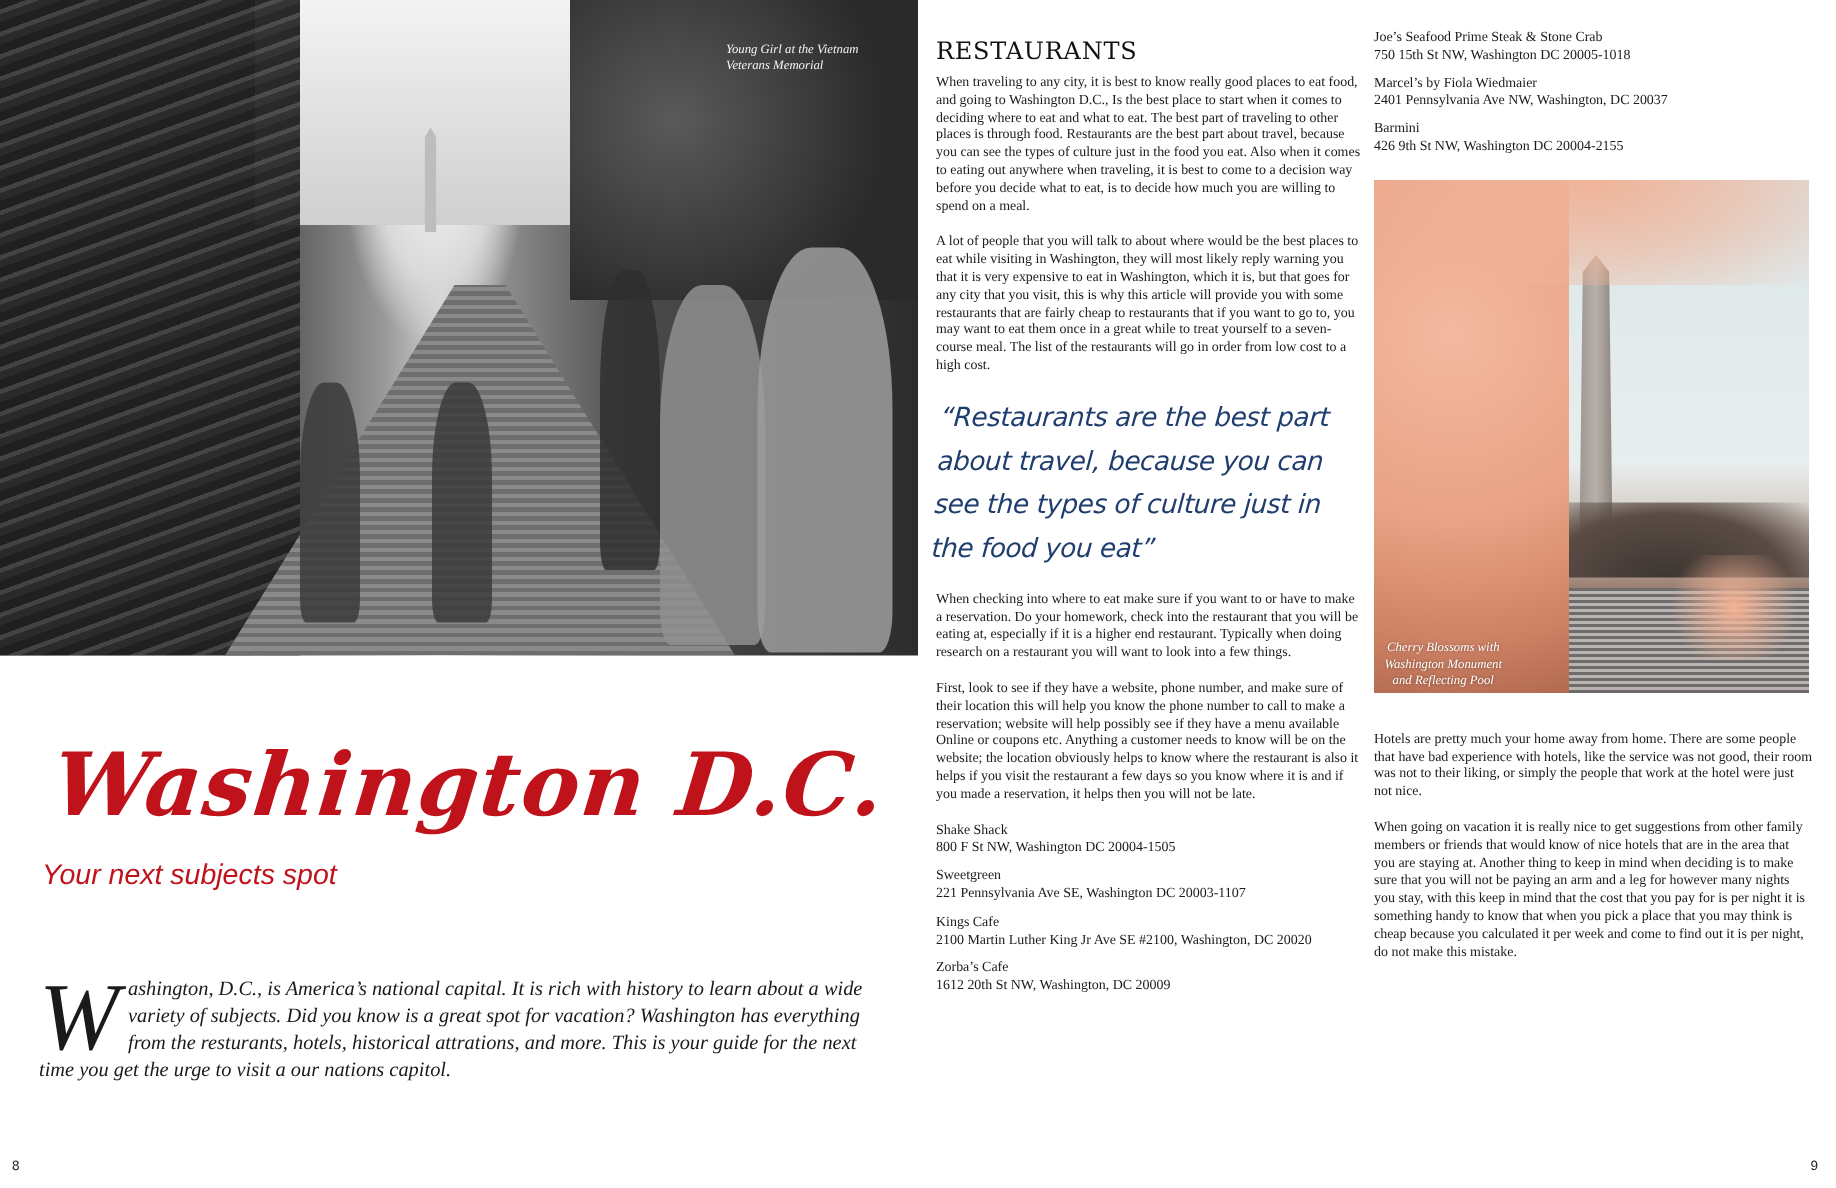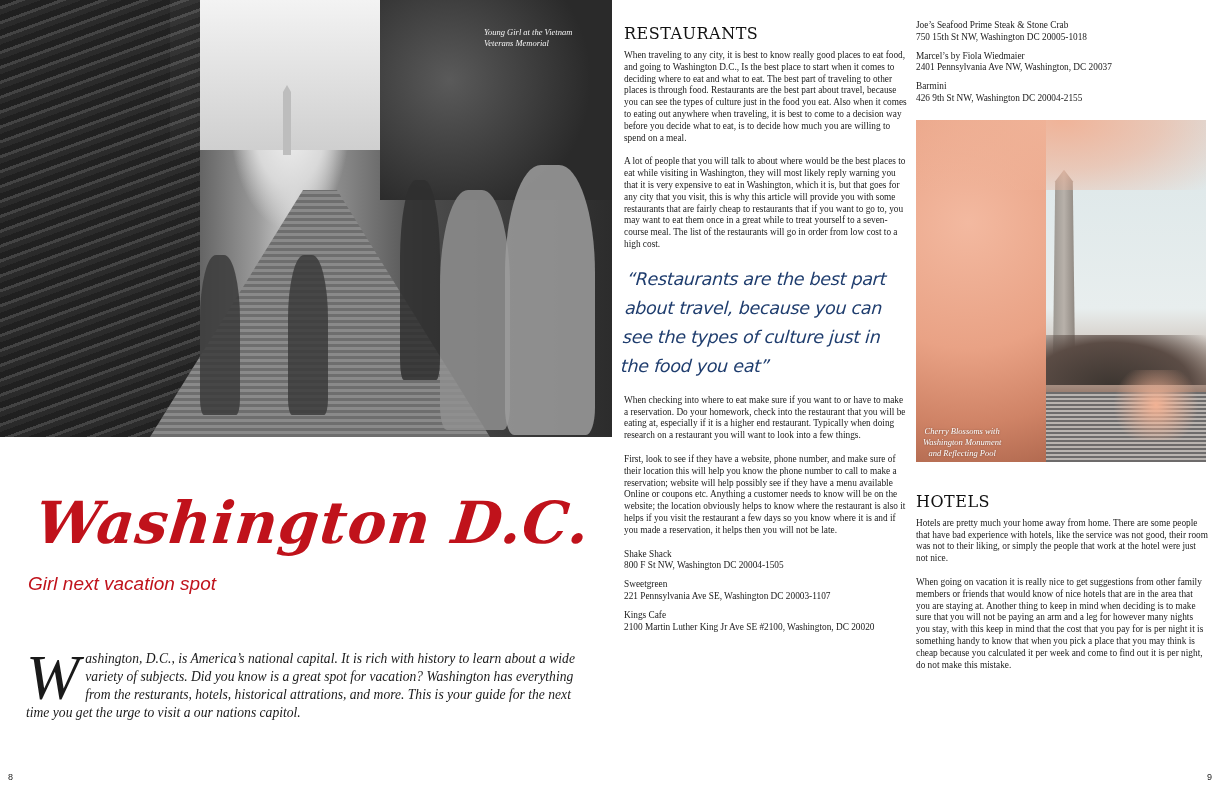--- a/index.html
+++ b/index.html
@@ -116,21 +116,21 @@
     <div class="person" style="left:400px;top:180px;width:40px;height:200px;background:#2f2f2f;"></div>
     <div class="person" style="left:440px;top:190px;width:70px;height:240px;background:#8f8f8f;"></div>
     <div class="person" style="left:505px;top:165px;width:90px;height:270px;background:#9d9d9d;"></div>
     <div class="caption-bw">
       <div>Young Girl at the Vietnam</div>
       <div>Veterans Memorial</div>
     </div>
   </div>
 
   <div class="title">Washington D.C.</div>
-  <div class="subtitle">Girl next vacation spot</div>
+  <div class="subtitle">Your next subjects spot</div>
 
   <div class="intro">
     <span class="dropcap">W</span>
     <span>ashington, D.C., is America’s national capital. It is rich with history to learn about a wide variety of subjects. Did you know is a great spot for vacation? Washington has everything from the resturants, hotels, historical attrations, and more. This is your guide for the next time you get the urge to visit a our nations capitol.</span>
   </div>
 
   <div class="page-num left">8</div>
 </div>
 
 <div class="page page-right">
@@ -146,20 +146,24 @@
       <div>Shake Shack</div>
       <div>800 F St NW, Washington DC 20004-1505</div>
     </div>
     <div class="rest-item">
       <div>Sweetgreen</div>
       <div>221 Pennsylvania Ave SE, Washington DC 20003-1107</div>
     </div>
     <div class="rest-item">
       <div>Kings Cafe</div>
       <div>2100 Martin Luther King Jr Ave SE #2100, Washington, DC 20020</div>
+    </div>
+    <div class="rest-item">
+      <div>Zorba’s Cafe</div>
+      <div>1612 20th St NW, Washington, DC 20009</div>
     </div>
   </div>
 
   <div class="col2">
     <div class="rest-item">
       <div>Joe’s Seafood Prime Steak &amp; Stone Crab</div>
       <div>750 15th St NW, Washington DC 20005-1018</div>
     </div>
     <div class="rest-item">
       <div>Marcel’s by Fiola Wiedmaier</div>
@@ -177,19 +181,18 @@
       <div class="blossom-l"></div>
       <div class="blossom-top"></div>
       <div class="blossom-r"></div>
       <div class="caption-cherry">
         <div>Cherry Blossoms with</div>
         <div>Washington Monument</div>
         <div>and Reflecting Pool</div>
       </div>
     </div>
 
-    <h2 class="section-head">HOTELS</h2>
     <p class="body-text">Hotels are pretty much your home away from home. There are some people that have bad experience with hotels, like the service was not good, their room was not to their liking, or simply the people that work at the hotel were just not nice.</p>
     <p class="body-text">When going on vacation it is really nice to get suggestions from other family members or friends that would know of nice hotels that are in the area that you are staying at. Another thing to keep in mind when deciding is to make sure that you will not be paying an arm and a leg for however many nights you stay, with this keep in mind that the cost that you pay for is per night it is something handy to know that when you pick a place that you may think is cheap because you calculated it per week and come to find out it is per night, do not make this mistake.</p>
   </div>
 
   <div class="page-num right">9</div>
 </div>
 
 </body></html>

